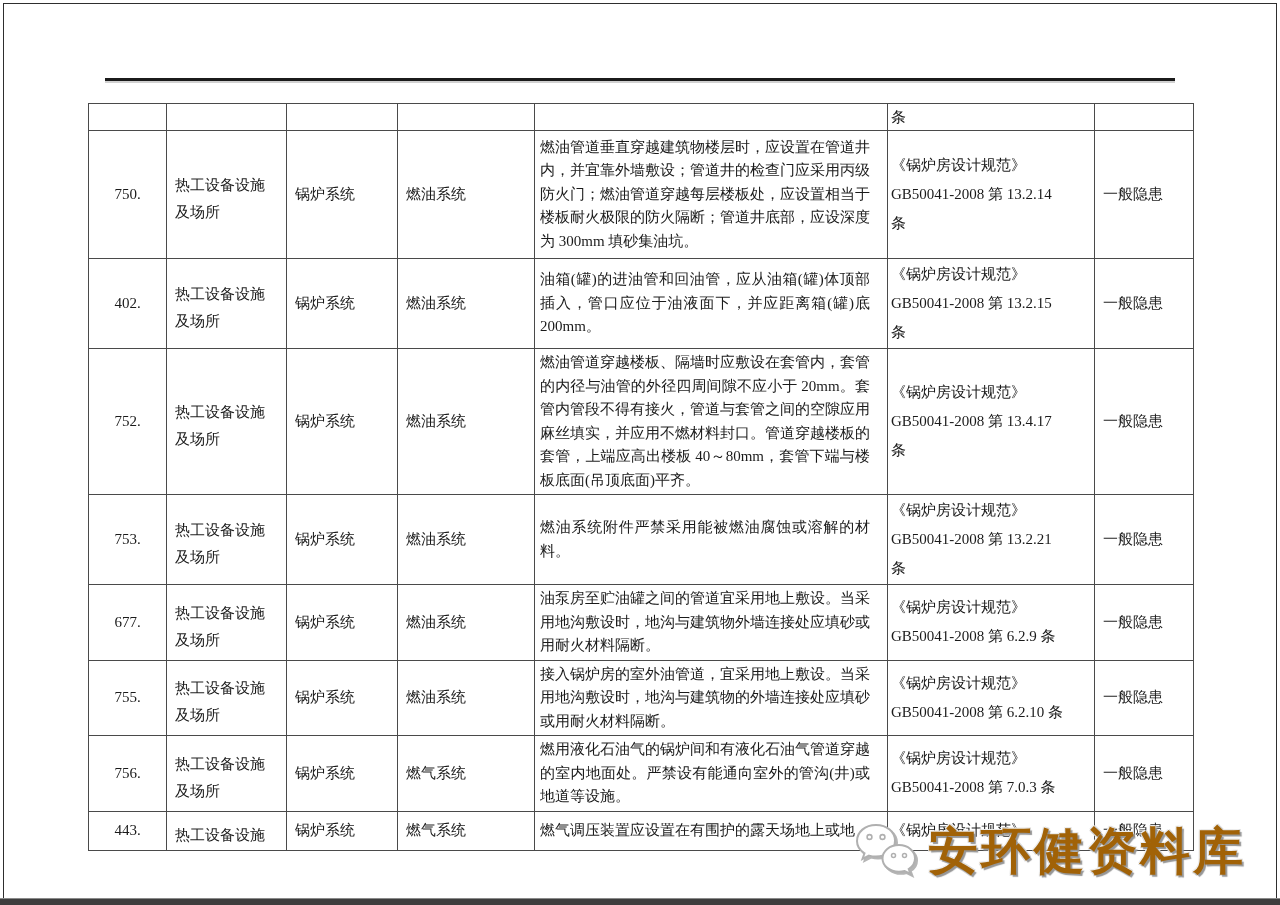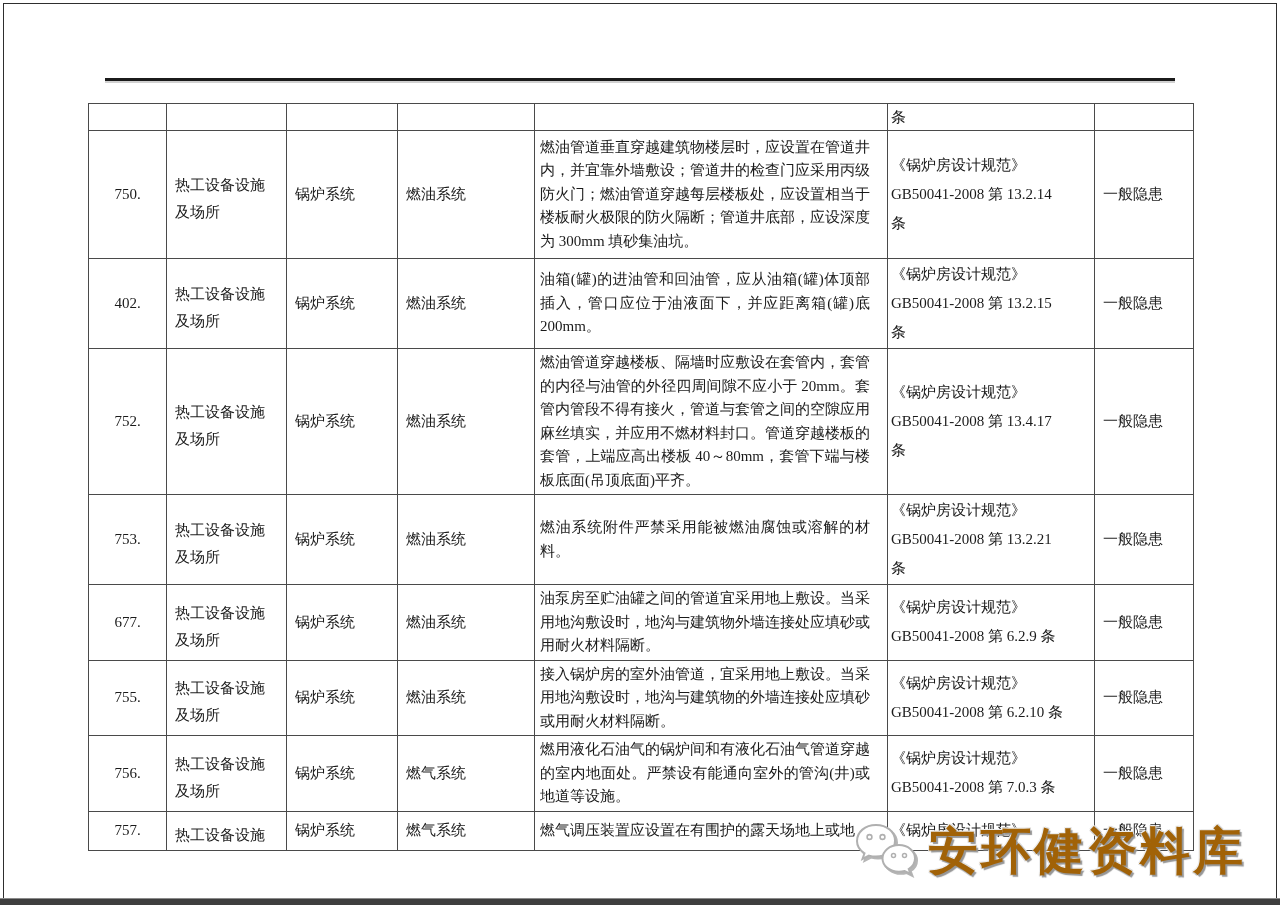--- a/index.html
+++ b/index.html
@@ -218,21 +218,21 @@
         <td class="subsys">燃气系统</td>
         <td class="desc">燃用液化石油气的锅炉间和有液化石油气管道穿越的室内地面处。严禁设有能通向室外的管沟(井)或地道等设施。</td>
         <td class="ref">
           <div class="ref-line">《锅炉房设计规范》</div>
           <div class="ref-line">GB50041-2008 第 7.0.3 条</div>
         </td>
         <td class="hazard">一般隐患</td>
       </tr>
 
       <tr class="tr-757">
-        <td class="no">757.</td>
+        <td class="no">443.</td>
         <td class="cat">热工设备设施</td>
         <td class="sys">锅炉系统</td>
         <td class="subsys">燃气系统</td>
         <td class="desc">燃气调压装置应设置在有围护的露天场地上或地</td>
         <td class="ref">
           <div class="ref-line">《锅炉房设计规范》</div>
         </td>
         <td class="hazard">一般隐患</td>
       </tr>
 

